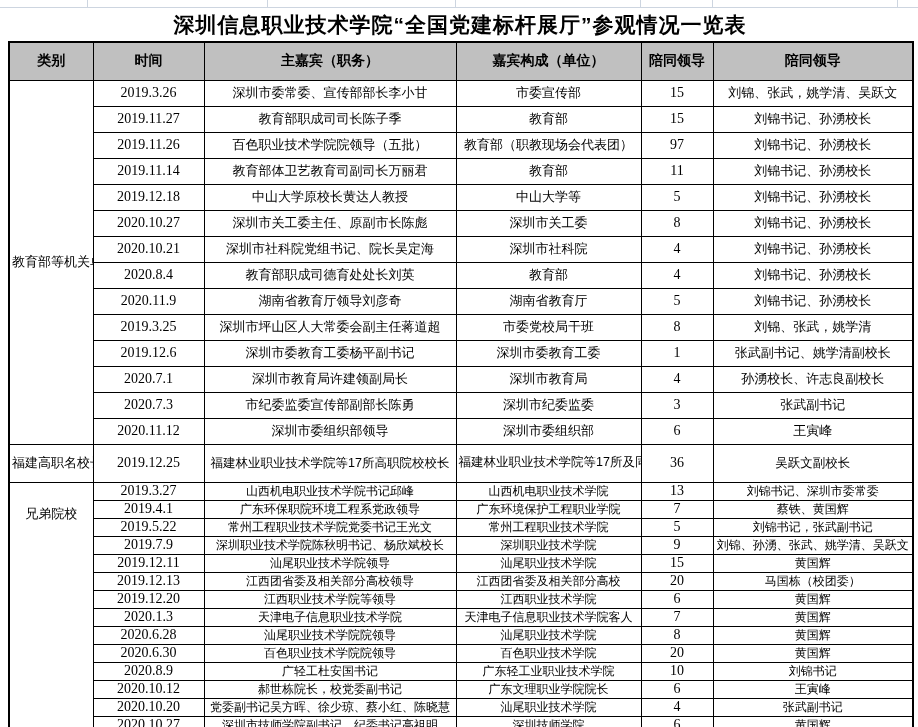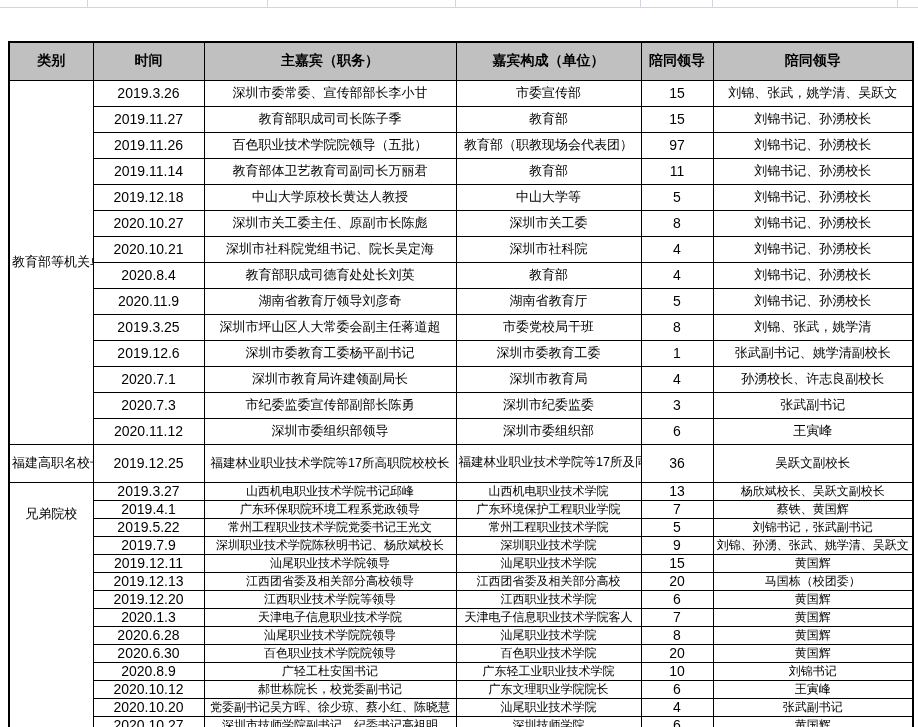--- a/index.html
+++ b/index.html
@@ -51,37 +51,38 @@
   tr.s1{height:38px;font-size:12.5px;}
   tr.s2{height:18px;font-size:12px;}
   td.cat{
     font-size:13px;
     white-space:normal;
     line-height:1.35;
     padding:0 3px;
   }
   td.cat.cat-top{vertical-align:top;padding-top:22px;}
   td.wrap{white-space:normal;line-height:1.25;}
-  td.serif{font-family:Liberation Sans, sans-serif;font-size:14px;}
+  td.serif{font-family:Liberation Serif, serif;font-size:14px;}
   tr.s2 td.serif{font-size:14px;}
 </style>
 </head>
 <body>
 
 <div class="sheet" style="--headerbg: #c0c0c0; --grid: #cdd5e0;">
 
   <div class="grid-strip">
       <div class="tick" style="left: 87px;"></div>
       <div class="tick" style="left: 267px;"></div>
       <div class="tick" style="left: 455px;"></div>
       <div class="tick" style="left: 640px;"></div>
       <div class="tick" style="left: 712px;"></div>
       <div class="tick" style="left: 897px;"></div>
     </div>
 
+  <div class="title">深圳信息职业技术学院“全国党建标杆展厅”参观情况一览表</div>
 
   <table class="visits">
     <colgroup>
       <col style="width:84px">
         <col style="width:111px">
         <col style="width:252px">
       <col style="width:185px">
         <col style="width:72px">
         <col style="width:200px">
     </colgroup>
@@ -202,21 +203,21 @@
           <td class="c-unit wrap">福建林业职业技术学院等17所及同济大学师资培训基地</td>
           <td class="c-count serif">36</td>
           <td class="c-lead">吴跃文副校长</td>
         </tr>
         <tr class="s2">
           <td class="cat cat-top" rowspan="15">兄弟院校</td>
           <td class="c-time serif">2019.3.27</td>
           <td class="c-guest">山西机电职业技术学院书记邱峰</td>
           <td class="c-unit">山西机电职业技术学院</td>
           <td class="c-count serif">13</td>
-          <td class="c-lead">杨欣斌校长、吴跃文副校长</td>
+          <td class="c-lead">刘锦书记、深圳市委常委</td>
         </tr>
         <tr class="s2">
           <td class="c-time serif">2019.4.1</td>
           <td class="c-guest">广东环保职院环境工程系党政领导</td>
           <td class="c-unit">广东环境保护工程职业学院</td>
           <td class="c-count serif">7</td>
           <td class="c-lead">蔡铁、黄国辉</td>
         </tr>
         <tr class="s2">
           <td class="c-time serif">2019.5.22</td>

